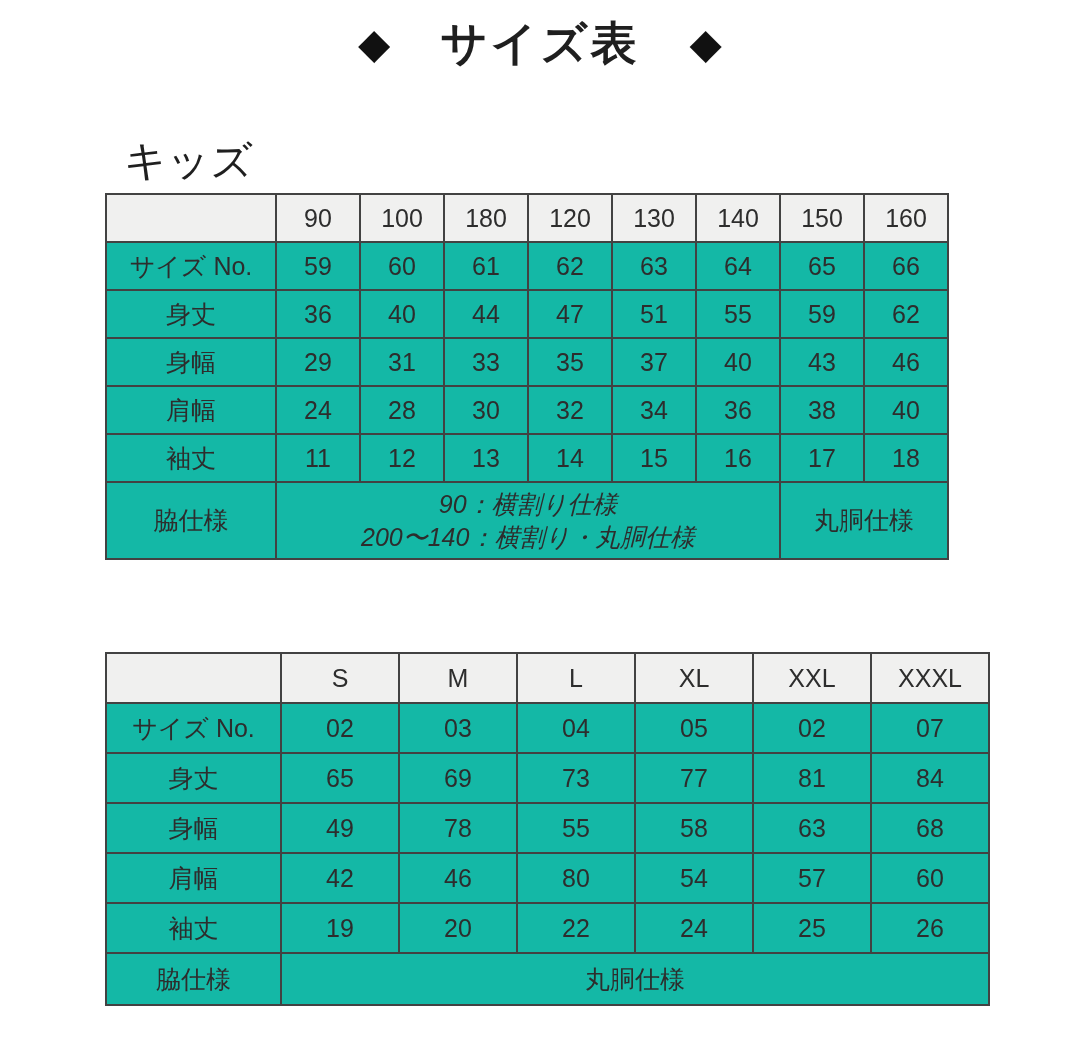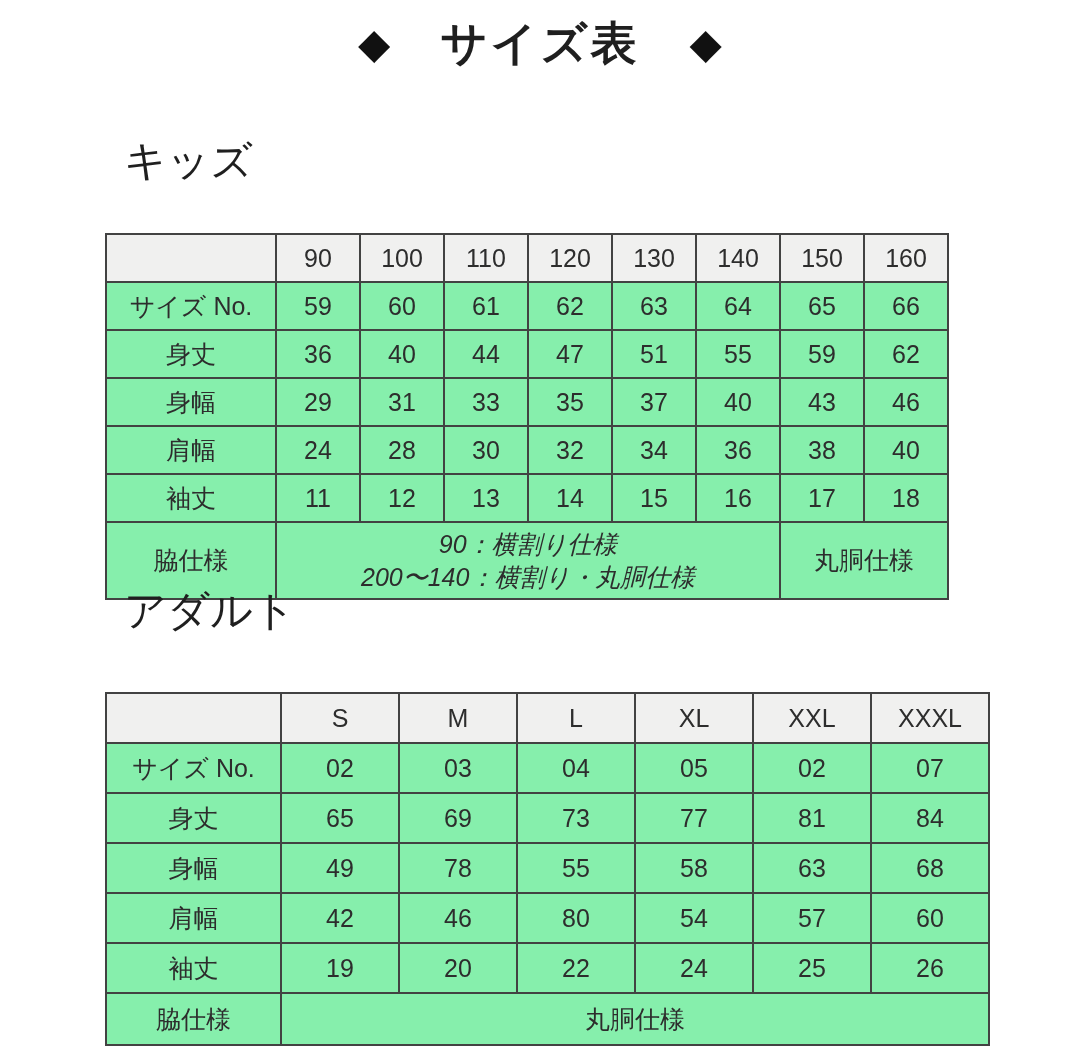--- a/index.html
+++ b/index.html
@@ -30,22 +30,21 @@
     font-size: 42px; font-weight: 500; color: #1f1f1f; line-height: 1; text-align: center;
   }
   .kids-heading { top: 140px; }
   .adult-heading { top: 590px; }
 
   
   table.size-table {
     position: absolute; left: 105px;
     border-collapse: collapse;
     table-layout: fixed;
-    background: #86efac;
-    margin-top: 40px;
+    background: #14b8a6;
   }
   .kids-table  { top: 193px; width: 843px; }
   .adult-table { top: 652px; width: 883px; }
 
   .size-table th, .size-table td {
     border: 2px solid #424242;
     text-align: center;
     vertical-align: middle;
     font-weight: 400;
   }
@@ -88,21 +87,21 @@
       <col style="width:84px">
         <col style="width:84px">
         <col style="width:84px">
         <col style="width:84px">
     </colgroup>
     <thead>
       <tr>
         <th></th>
         <th>90</th>
         <th>100</th>
-        <th>110</th>
+        <th>180</th>
         <th>120</th>
         <th>130</th>
         <th>140</th>
         <th>150</th>
         <th>160</th>
       </tr>
     </thead>
     <tbody>
       <tr>
         <td class="row-label">サイズ No.</td>
@@ -165,21 +164,20 @@
           <div class="spec-lines">
             <div>90：横割り仕様</div>
             <div>200〜140：横割り・丸胴仕様</div>
           </div>
         </td>
         <td colspan="2">丸胴仕様</td>
       </tr>
     </tbody>
   </table>
 
-  <h2 class="section-heading adult-heading">アダルト</h2>
 
   <table class="size-table adult-table">
     <colgroup>
       <col style="width:175px">
       <col style="width:118px">
         <col style="width:118px">
         <col style="width:118px">
       <col style="width:118px">
         <col style="width:118px">
         <col style="width:118px">

